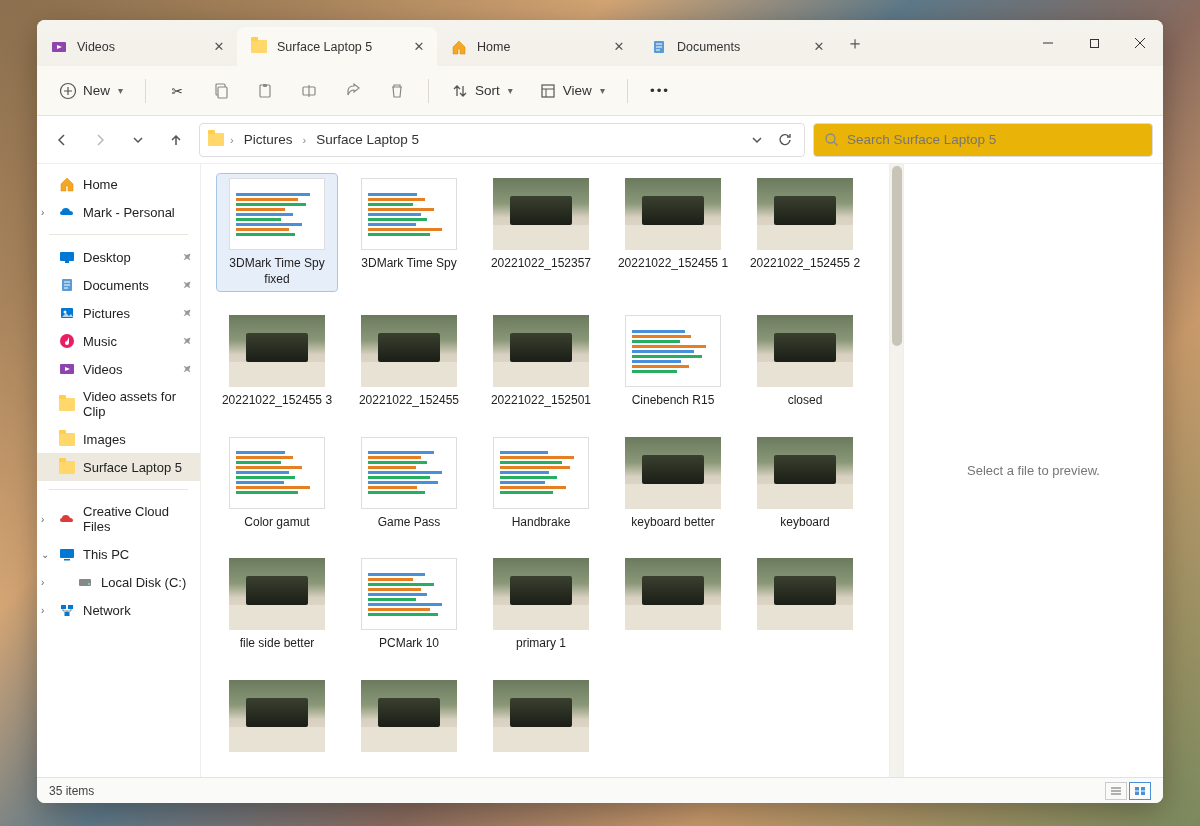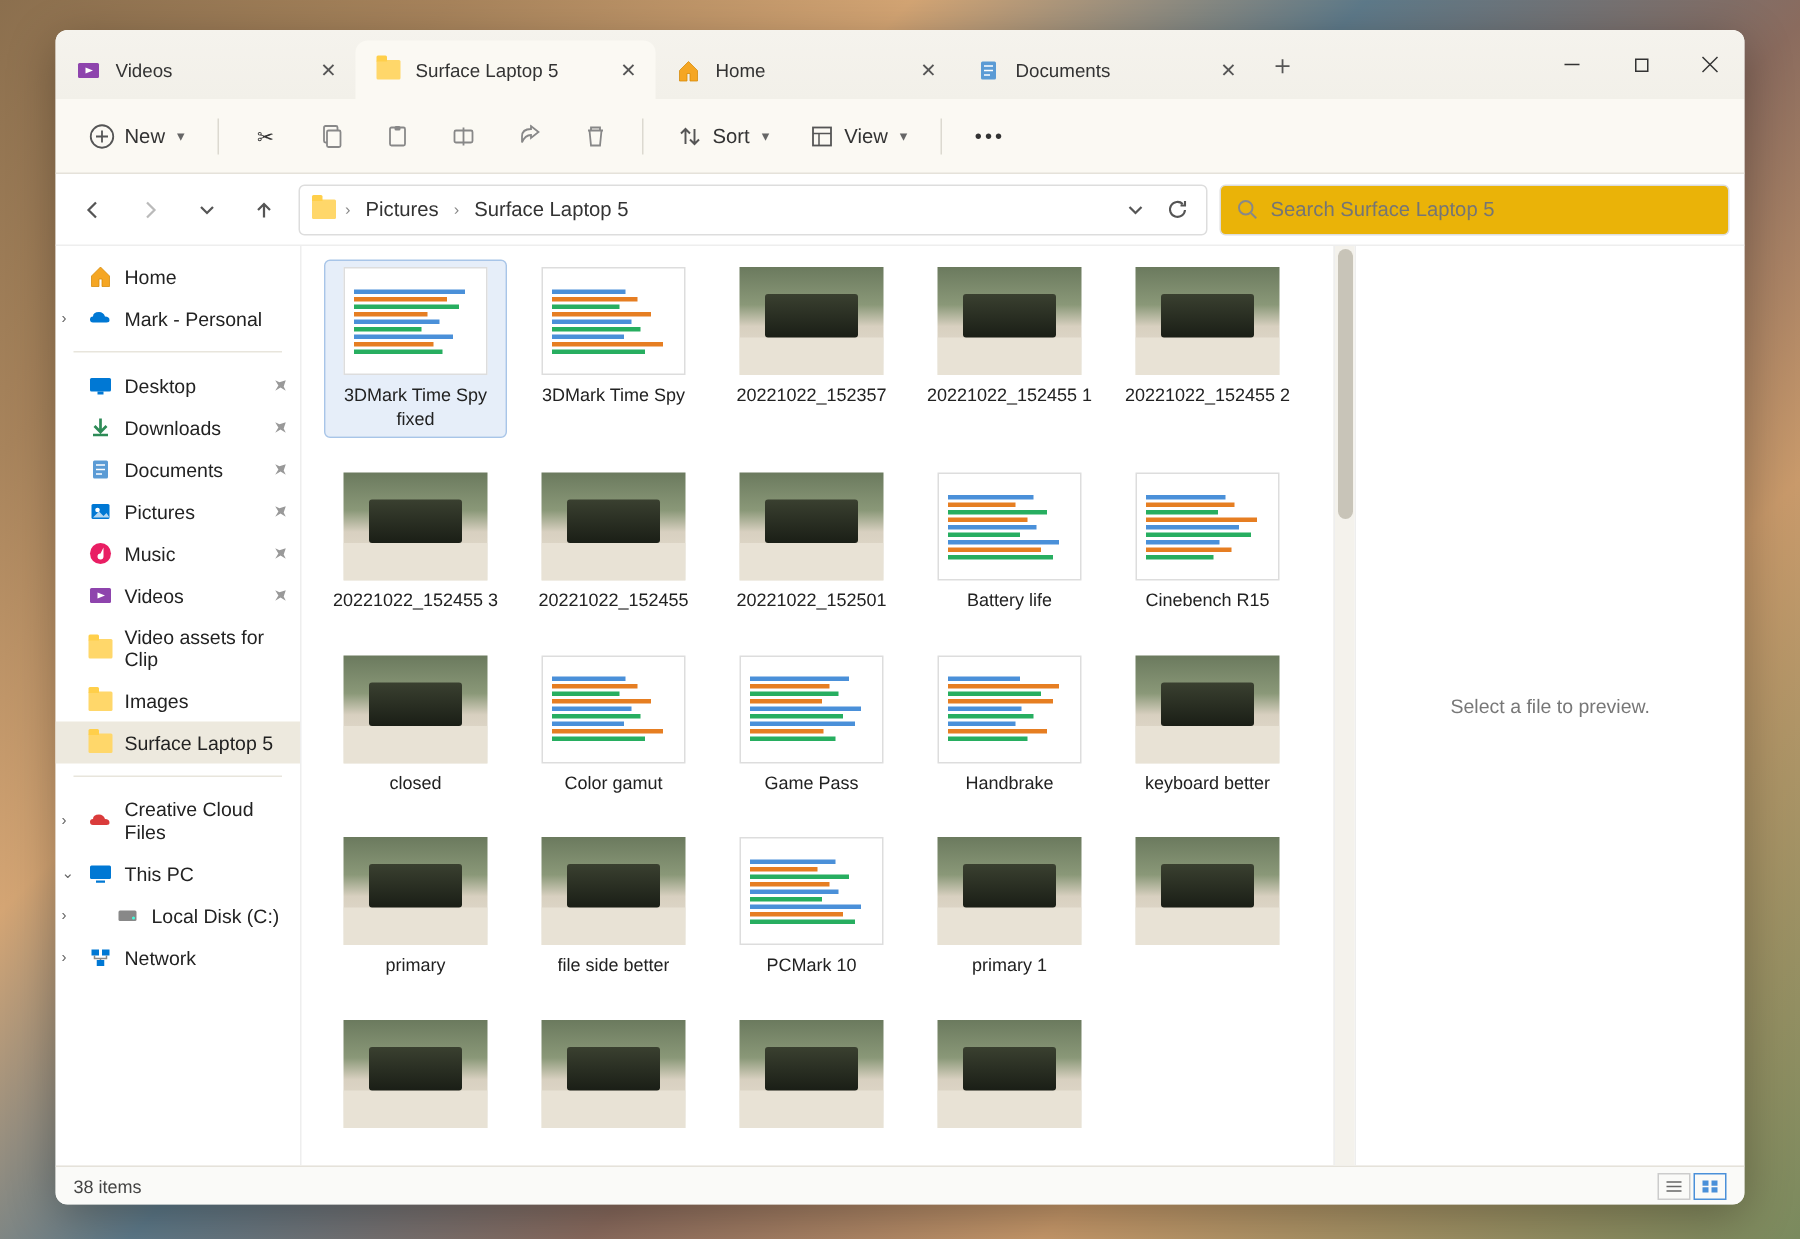--- a/index.html
+++ b/index.html
@@ -291,33 +291,20 @@
           <span>Desktop</span>
           <span class="pin">
             <svg width="10" height="10">
               <path d="M5 0 L7 4 L10 5 L6 6 L5 10 L4 6 L0 5 L3 4 Z" fill="#999"></path>
             </svg>
           </span>
         </div>
         <div class="sbitem">
           <span class="sbicon">
             <svg width="16" height="16">
-              <path d="M8 2 L8 10 M4 7 L8 11 L12 7 M3 13 L13 13" fill="none" stroke="#2e8b57" stroke-width="1.8"></path>
-            </svg>
-          </span>
-          <span>Downloads</span>
-          <span class="pin">
-            <svg width="10" height="10">
-              <path d="M5 0 L7 4 L10 5 L6 6 L5 10 L4 6 L0 5 L3 4 Z" fill="#999"></path>
-            </svg>
-          </span>
-        </div>
-        <div class="sbitem">
-          <span class="sbicon">
-            <svg width="16" height="16">
               <rect x="3" y="2" width="10" height="12" rx="1" fill="#5b9bd5"></rect>
               <line x1="5" y1="5" x2="11" y2="5" stroke="#fff"></line>
               <line x1="5" y1="8" x2="11" y2="8" stroke="#fff"></line>
               <line x1="5" y1="11" x2="9" y2="11" stroke="#fff"></line>
             </svg>
           </span>
           <span>Documents</span>
           <span class="pin">
             <svg width="10" height="10">
               <path d="M5 0 L7 4 L10 5 L6 6 L5 10 L4 6 L0 5 L3 4 Z" fill="#999"></path>
@@ -483,36 +470,20 @@
               <div class="thumb photo"></div>
               <div class="flabel">20221022_152455</div>
             </div>
             <div class="fitem">
               <div class="thumb photo"></div>
               <div class="flabel">20221022_152501</div>
             </div>
             <div class="fitem">
               <div class="thumb chart">
                 <div class="bars">
-                  <span style="width:70%"></span>
-                  <span style="width:55%"></span>
-                  <span style="width:80%"></span>
-                  <span style="width:65%"></span>
-                  <span style="width:72%"></span>
-                  <span style="width:58%"></span>
-                  <span style="width:90%"></span>
-                  <span style="width:75%"></span>
-                  <span style="width:85%"></span>
-                </div>
-              </div>
-              <div class="flabel">Battery life</div>
-            </div>
-            <div class="fitem">
-              <div class="thumb chart">
-                <div class="bars">
                   <span style="width:65%"></span>
                   <span style="width:72%"></span>
                   <span style="width:58%"></span>
                   <span style="width:90%"></span>
                   <span style="width:75%"></span>
                   <span style="width:85%"></span>
                   <span style="width:60%"></span>
                   <span style="width:70%"></span>
                   <span style="width:55%"></span>
                 </div>
@@ -570,21 +541,21 @@
                 </div>
               </div>
               <div class="flabel">Handbrake</div>
             </div>
             <div class="fitem">
               <div class="thumb photo"></div>
               <div class="flabel">keyboard better</div>
             </div>
             <div class="fitem">
               <div class="thumb photo"></div>
-              <div class="flabel">primary</div>
+              <div class="flabel">keyboard</div>
             </div>
             <div class="fitem">
               <div class="thumb photo"></div>
               <div class="flabel">file side better</div>
             </div>
             <div class="fitem">
               <div class="thumb chart">
                 <div class="bars">
                   <span style="width:70%"></span>
                   <span style="width:55%"></span>
@@ -628,21 +599,21 @@
       <div class="scrollbar">
           <div class="scrollthumb"></div>
         </div>
       <div class="preview">
         <span>Select a file to preview.</span>
       </div>
     </div>
   </div>
 
   <div class="statusbar">
-    <span>38 items</span>
+    <span>35 items</span>
     <div class="viewbtns">
       <div class="viewbtn">
           <svg width="12" height="10">
             <line x1="1" y1="2" x2="11" y2="2" stroke="#666"></line>
             <line x1="1" y1="5" x2="11" y2="5" stroke="#666"></line>
             <line x1="1" y1="8" x2="11" y2="8" stroke="#666"></line>
           </svg>
         </div>
       <div class="viewbtn active">
           <svg width="12" height="10">

